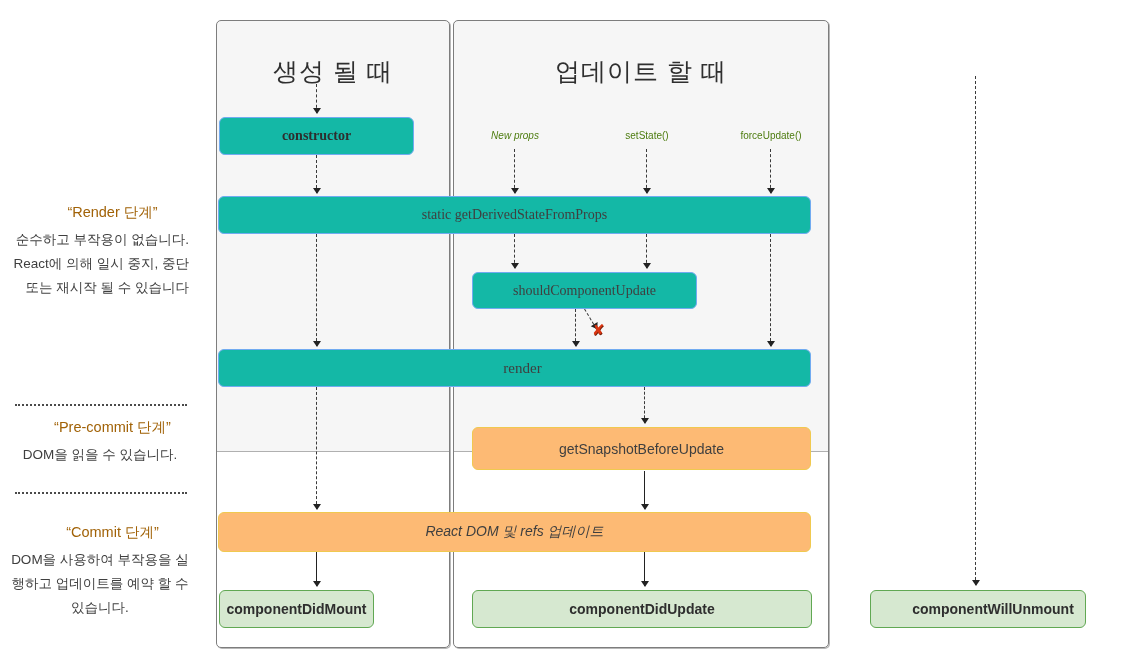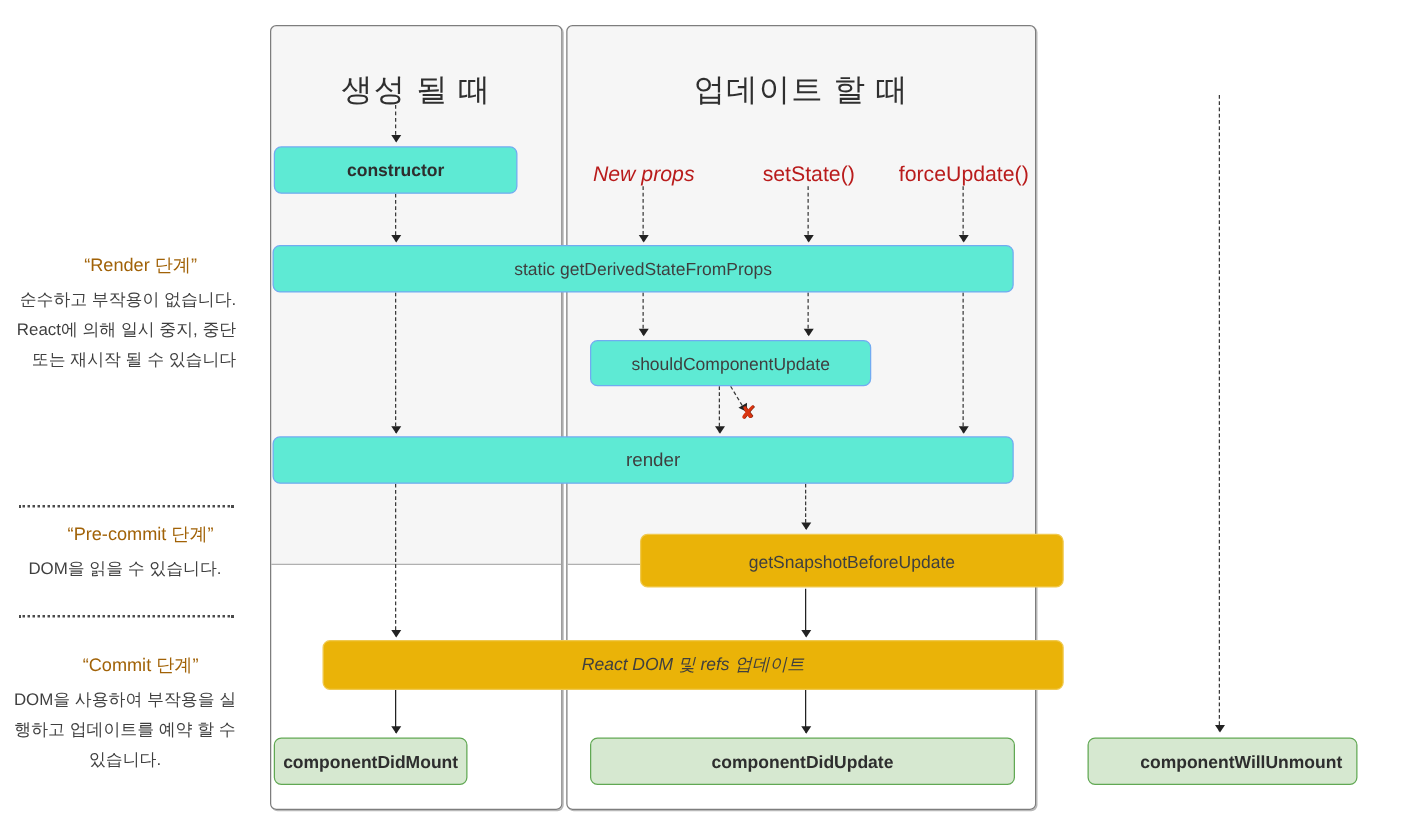--- a/index.html
+++ b/index.html
@@ -11,29 +11,29 @@
   .panel { position:absolute; top:20px; height:628px; border:1px solid #7d7d7d; border-radius:5px;
            background:linear-gradient(#f6f6f6 0 430px,#ffffff 430px 100%);
            box-shadow:1px 1px 0 rgba(0,0,0,.28); }
   .phase-divider { position:absolute; left:0; right:0; top:430px; border-top:1px solid #b0b0b0; }
   .panel-title { position:absolute; top:34px; left:0; right:0; text-align:center;
                  font-size:25px; color:#2f2f2f; letter-spacing:1px; }
 
   
   .node { position:absolute; display:flex; align-items:center; justify-content:center;
           border-radius:6px; font-size:14px; color:#3f3f3f; z-index:5; text-align:center; }
-  .node.blue   { background:#5eead4; border:1.5px solid #71abf1; }
-  .node.yellow { background:#eab308; border:1.5px solid #f0c94f;margin-left:40px; }
+  .node.blue   { background:#14b8a6; border:1.5px solid #71abf1;font-family:Liberation Serif, serif; }
+  .node.yellow { background:#fdba74; border:1.5px solid #f0c94f; }
   .node.green  { background:#d6e8d0; border:1.5px solid #61a853; }
   .node.bold   { font-weight:bold; font-size:14px; color:#2e2e2e; }
   .node.italic { font-style:italic; font-size:14px; }
   .node.big    { font-size:15px;padding-left:16px; }
 
   
-  .trigger { position:absolute; width:120px; text-align:center; font-size:17px; color:#b91c1c; z-index:4; }
+  .trigger { position:absolute; width:120px; text-align:center; font-size:10px; color:#4d7c0f; z-index:4; }
   .trigger.italic { font-style:italic; }
 
   
   .arrow { position:absolute; width:0; z-index:3; }
   .arrow.dashed { border-left:1.2px dashed #3a3a3a; }
   .arrow.solid  { border-left:1.5px solid #222; }
   .arrow::after { content:""; position:absolute; left:-4.5px; bottom:-1px; width:0; height:0;
                   border:4px solid transparent; border-bottom:none; border-top:6px solid #222; }
   .arrow.diag { transform-origin:top center; }
 

